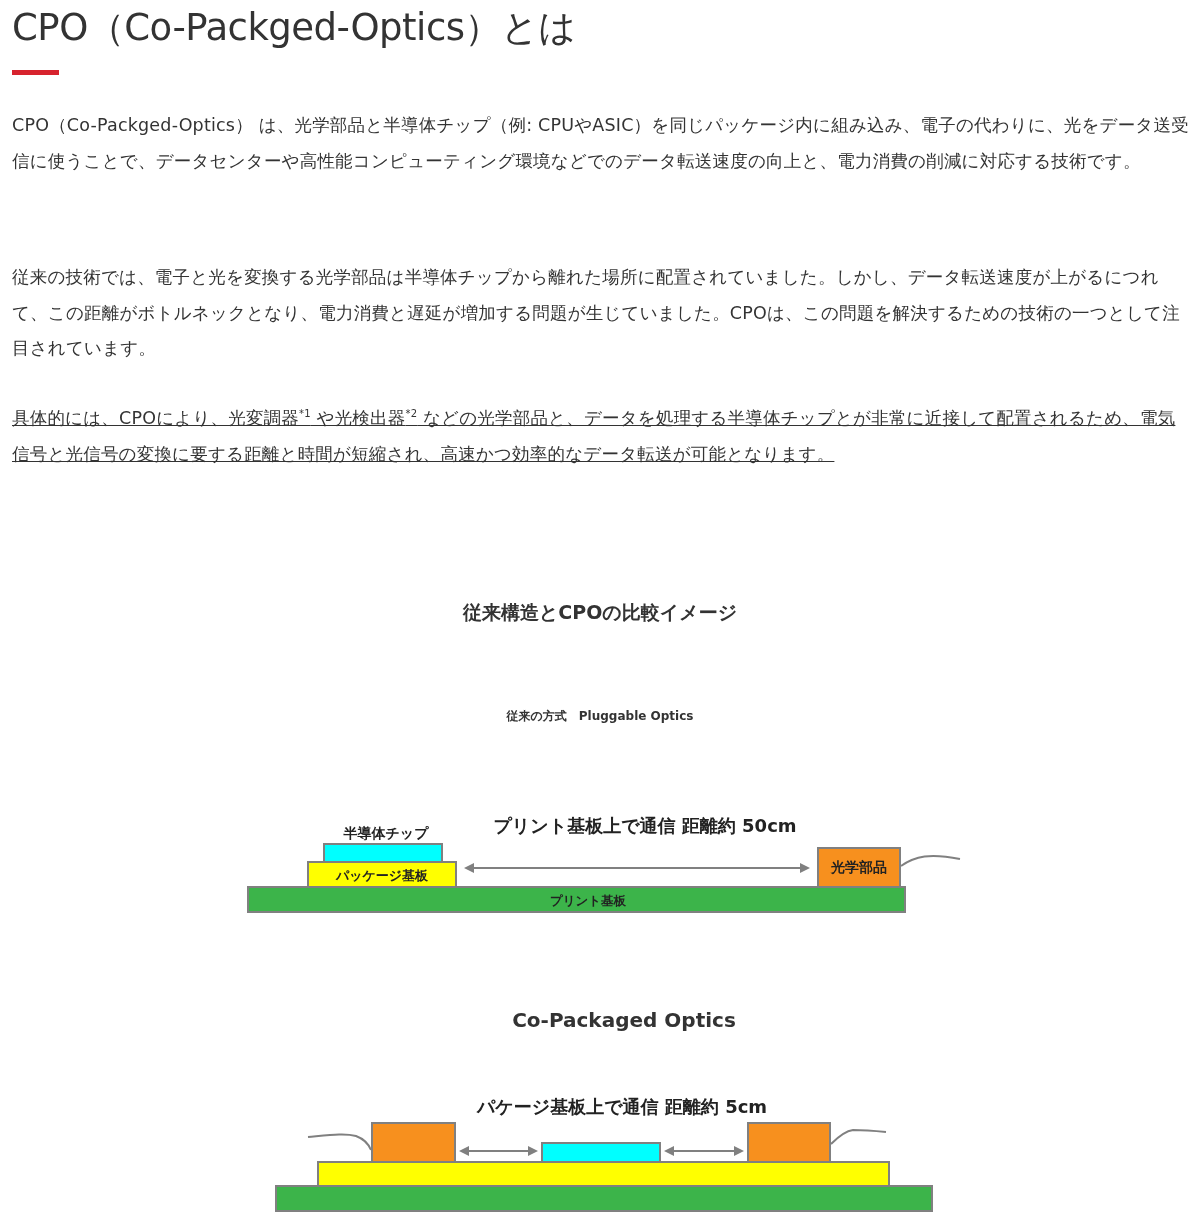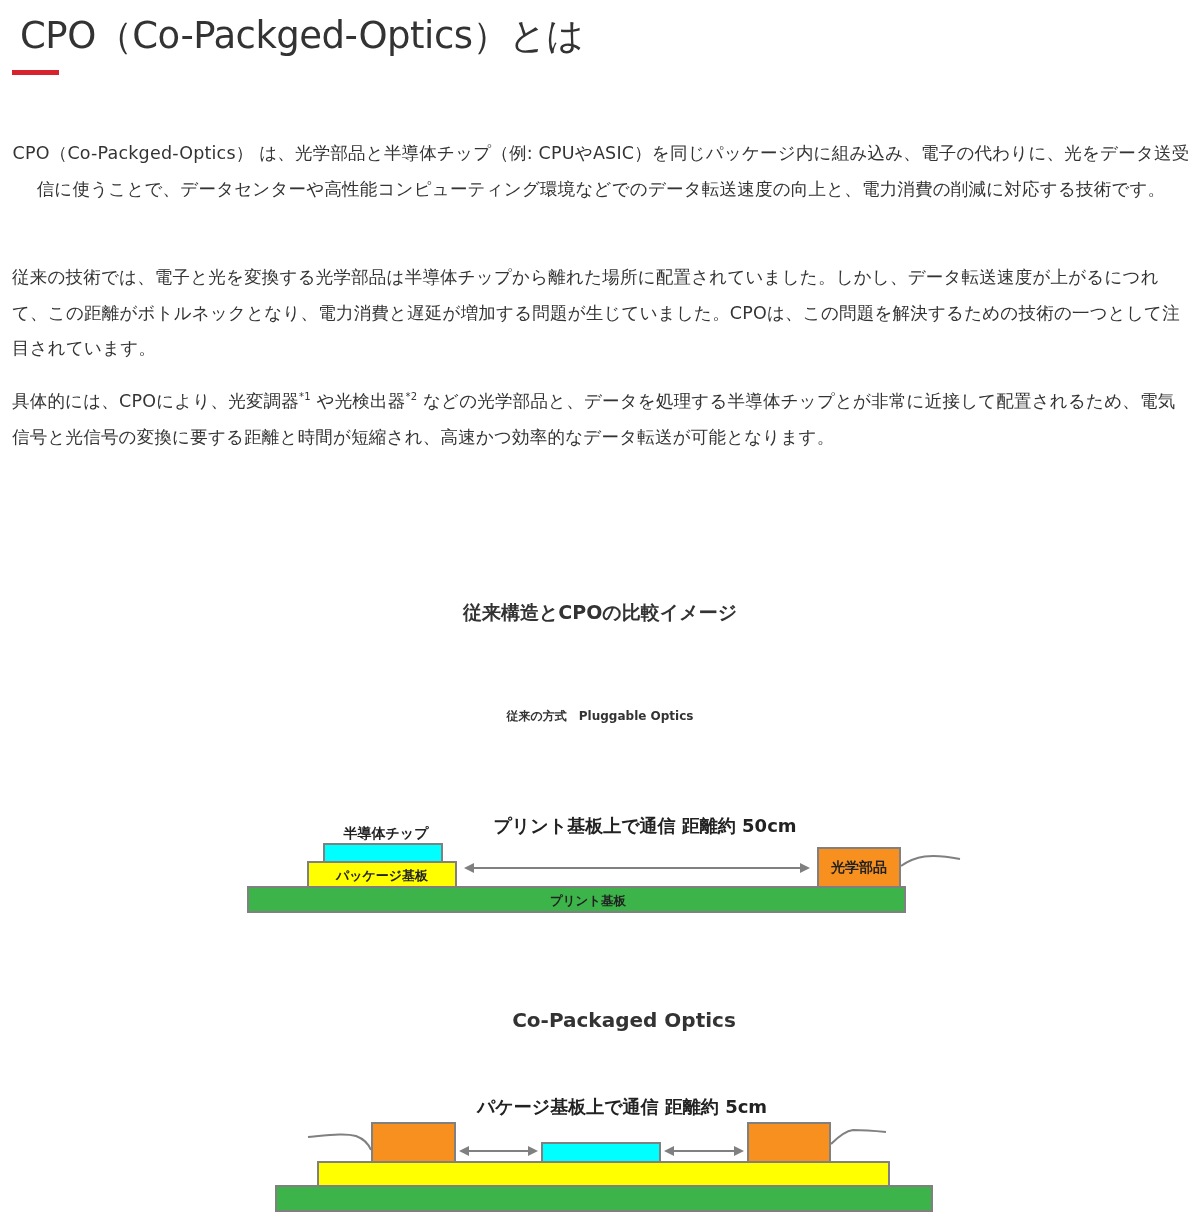--- a/index.html
+++ b/index.html
@@ -4,34 +4,34 @@
 <style>
   html, body { margin: 0; padding: 0; background: #ffffff; }
   body {
     width: 1200px; height: 1223px; position: relative; overflow: hidden;
     font-family: "DejaVu Sans", "Liberation Sans", sans-serif;
     color: #333333;
   }
   .title {
     position: absolute; left: 12px; top: 6px;
     font-size: 37px; font-weight: normal; color: #333333; letter-spacing: -0.5px;
-    white-space: nowrap; margin: 8px; line-height: 44px;
+    white-space: nowrap; margin: 0; line-height: 44px;
   }
   .title-underline {
     position: absolute; left: 12px; top: 70px; width: 47px; height: 5px; background: #d7232e;
   }
   .para {
     position: absolute; left: 12px; width: 1178px;
     font-size: 17.5px; line-height: 35.5px; color: #333333; margin: 0;
     letter-spacing: 0.2px;
   }
   .para sup { font-size: 10px; vertical-align: super; line-height: 0; }
-  .p1 { top: 136px; text-align: center; }
+  .p1 { top: 108px; }
   .p2 { top: 260px; }
-  .p3 { top: 384px; }
+  .p3 { top: 401px; text-decoration: underline; }
   .heading {
     position: absolute; left: 0; width: 1200px; text-align: center;
     font-weight: bold; color: #333333; margin: 0; white-space: nowrap;
   }
   .h-compare { top: 600px; font-size: 19px; }
   .h-pluggable { top: 708px; font-size: 12px; }
   .h-cpo { top: 1008px; font-size: 20px; padding-left: 24px; }
   svg.diagram { position: absolute; left: 0; }
   .dlabel { font-family: "DejaVu Sans", "Liberation Sans", sans-serif; font-weight: bold; fill: #222222; }
 </style>

